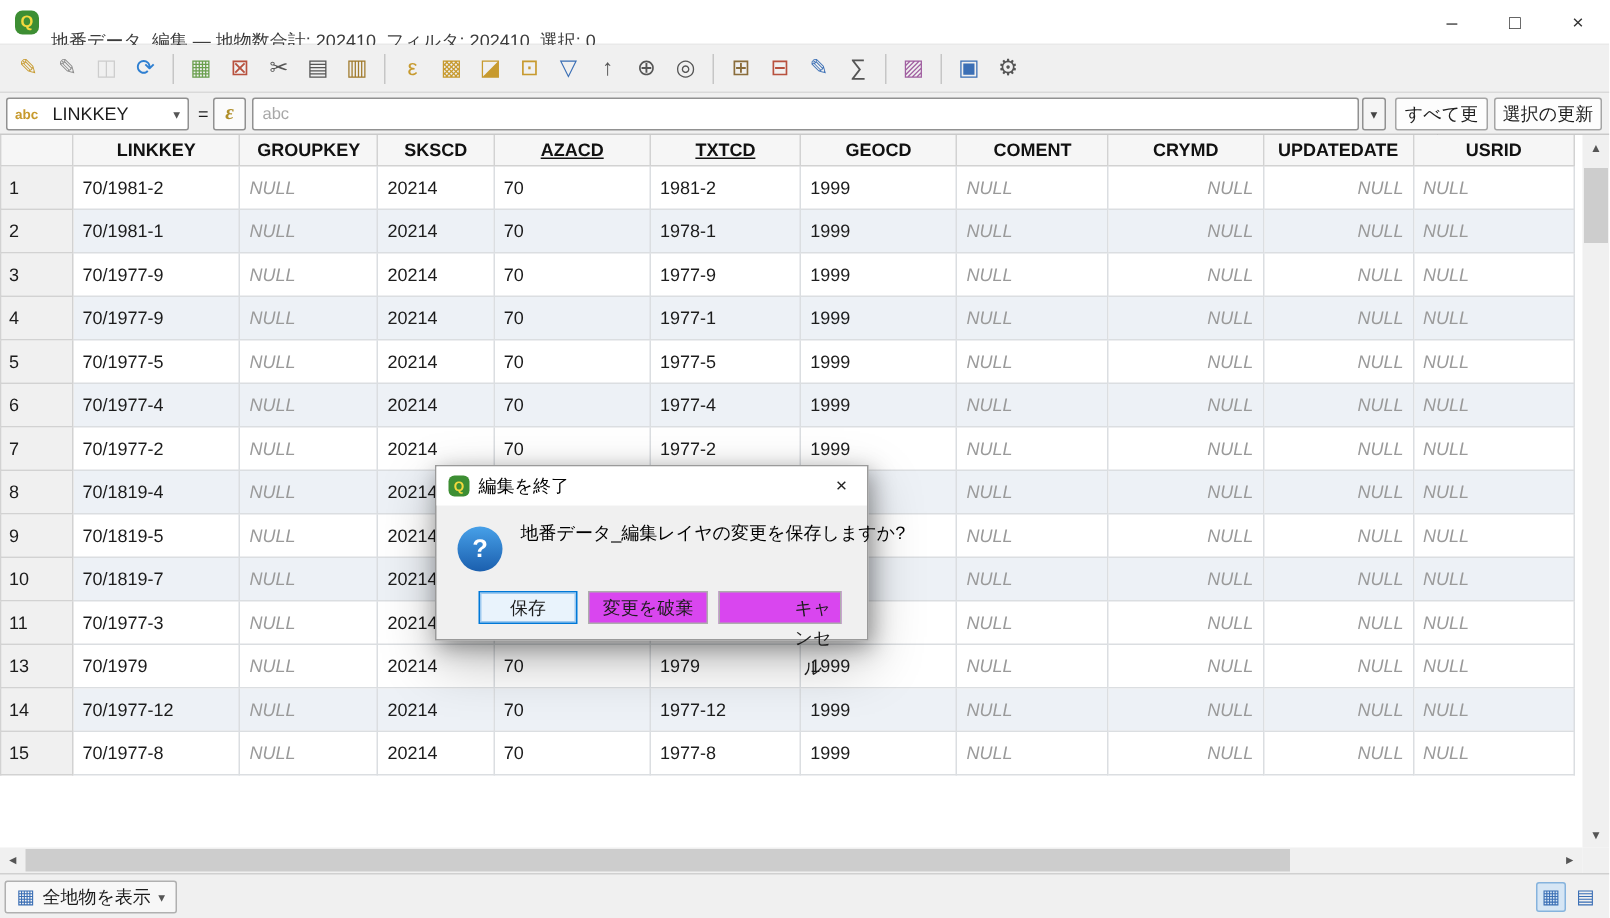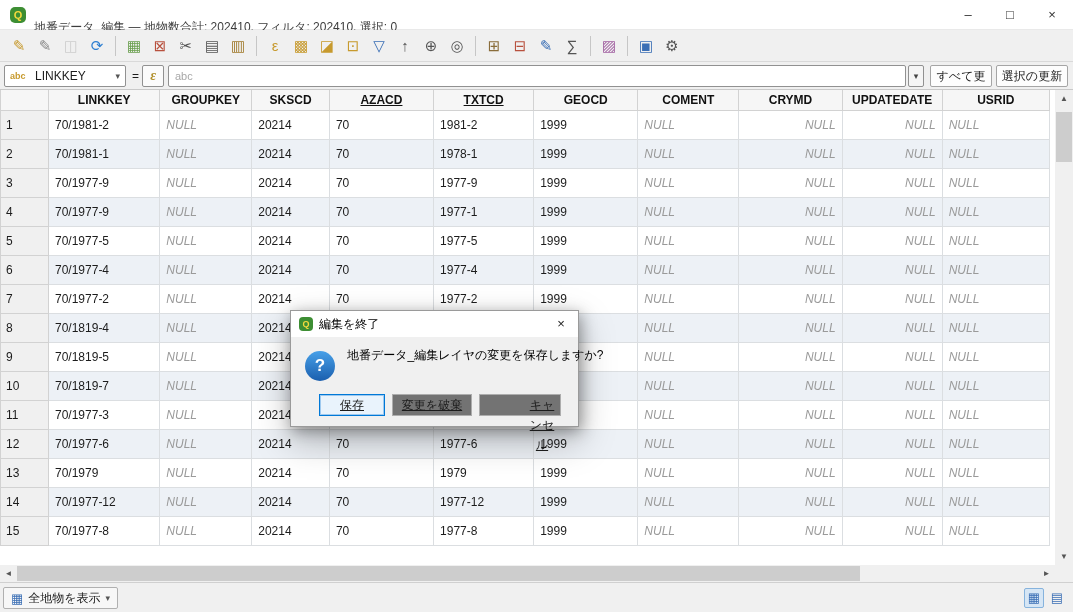--- a/index.html
+++ b/index.html
@@ -82,22 +82,22 @@
   .dialog-titlebar { position:relative; height:26px; background:#ffffff; }
   .dialog-logo { position:absolute; left:8px; top:6px; width:14px; height:14px; border-radius:4px; background:#3d8e33;
                  color:#f4d93e; font-weight:bold; font-size:9px; line-height:14px; text-align:center; }
   .dialog-title { position:absolute; left:28px; top:0; line-height:26px; font-size:12px; color:#000; }
   .dialog-close { position:absolute; right:0; top:0; width:34px; height:26px; text-align:center; line-height:26px; font-size:13px; color:#222; }
   .dialog-body { position:relative; height:90px; }
   .q-icon { position:absolute; left:14px; top:14px; width:30px; height:30px; border-radius:50%;
             background:linear-gradient(#47a0e8,#1b5fae); color:#fff; font-weight:bold; font-size:17px;
             text-align:center; line-height:30px; }
   .dialog-message { position:absolute; left:56px; top:10px; font-size:12px; color:#000; white-space:nowrap; }
-  .dialog-buttons { position:absolute; left:28px; top:57px; display:flex; gap:7px;text-decoration:underline; }
-  .dlg-btn { height:22px; background:#737373; border:1px solid #adadad; font-size:12px; text-align:center; line-height:20px; }
+  .dialog-buttons { position:absolute; left:28px; top:57px; display:flex; gap:7px; }
+  .dlg-btn { height:22px; background:#d946ef; border:1px solid #adadad; font-size:12px; text-align:center; line-height:20px; }
   .dlg-btn.save { width:66px; background:#e9f3fc; border:1px solid #0078d7; box-shadow:inset 0 0 0 1px #9ec9ef; }
   .dlg-btn.discard { width:80px; }
   .dlg-btn.cancel { width:82px;padding-left:44px; }
 </style>
 </head>
 <body>
 
 <div class="window">
 
   <div class="titlebar">
@@ -310,33 +310,20 @@
             <td class="null">NULL</td>
             <td>20214</td>
             <td>70</td>
             <td>1977-3</td>
             <td>1999</td>
             <td class="null">NULL</td>
             <td class="null right">NULL</td>
             <td class="null right">NULL</td>
             <td class="null">NULL</td>
           </tr>
-          <tr class="alt">
-            <td class="rownum">12</td>
-            <td>70/1977-6</td>
-            <td class="null">NULL</td>
-            <td>20214</td>
-            <td>70</td>
-            <td>1977-6</td>
-            <td>1999</td>
-            <td class="null">NULL</td>
-            <td class="null right">NULL</td>
-            <td class="null right">NULL</td>
-            <td class="null">NULL</td>
-          </tr>
           <tr>
             <td class="rownum">13</td>
             <td>70/1979</td>
             <td class="null">NULL</td>
             <td>20214</td>
             <td>70</td>
             <td>1979</td>
             <td>1999</td>
             <td class="null">NULL</td>
             <td class="null right">NULL</td>

